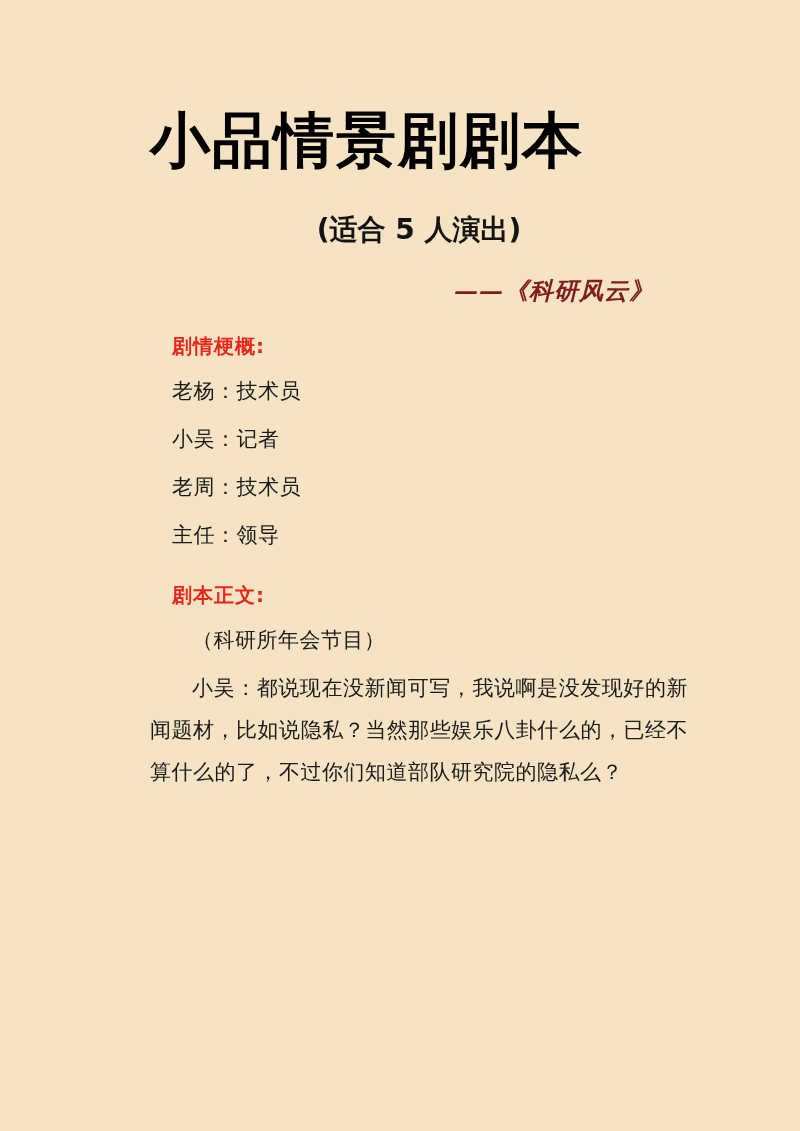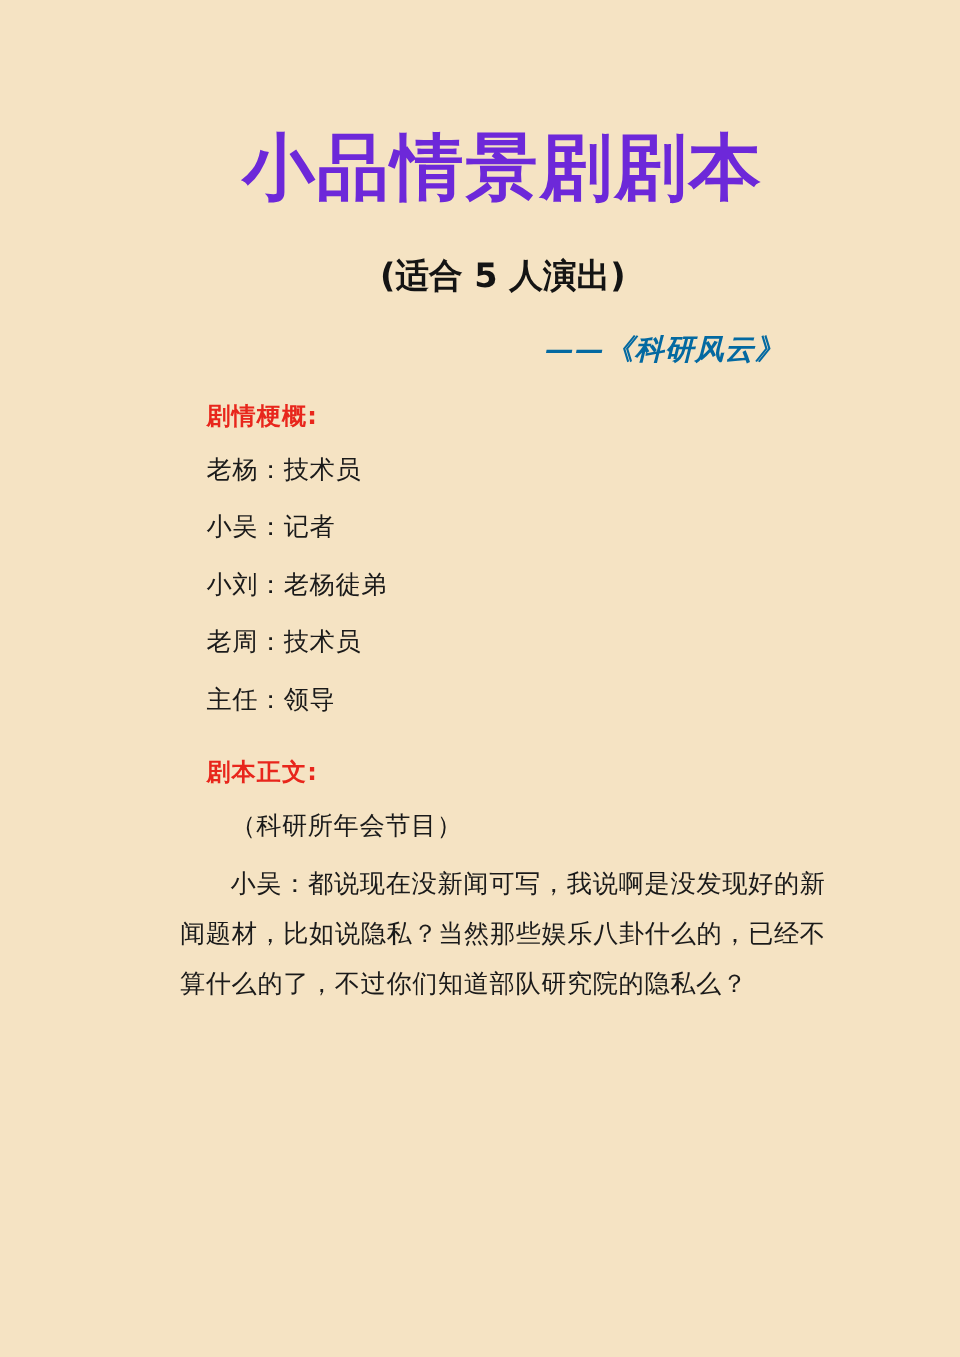--- a/index.html
+++ b/index.html
@@ -27,40 +27,39 @@
     color: #e8261c;
     font-size: 46px;
     letter-spacing: 2px;
     text-align: center;
     margin: 30px 0 0 0;
     line-height: 1.2;
   }
   .title-line2 {
     font-family: "DejaVu Sans", "Liberation Sans", sans-serif;
     font-weight: bold;
-    color: #6d28d9;
+    color: #000000;
     font-size: 60px;
     letter-spacing: 2px;
-    text-align: center;
     margin: 28px 0 0 0;
     line-height: 1.15;
   }
   .subtitle {
     font-family: "DejaVu Sans", "Liberation Sans", sans-serif;
     font-weight: bold;
     color: #141414;
     font-size: 28px;
     text-align: center;
     margin: 36px 0 0 0;
   }
   .byline {
     font-family: "DejaVu Serif", "Liberation Serif", serif;
     font-weight: bold;
     font-style: italic;
-    color: #0369a1;
+    color: #7f1d1d;
     font-size: 24px;
     text-align: right;
     margin: 26px 34px 0 0;
     letter-spacing: 1px;
   }
   .section-head {
     color: #e8261c;
     font-family: "DejaVu Sans", "Liberation Sans", sans-serif;
     font-weight: bold;
     font-size: 20px;
@@ -96,21 +95,20 @@
 <div class="page">
 
   <h1 class="title-line2">小品情景剧剧本</h1>
   <div class="subtitle">(适合 5 人演出)</div>
   <div class="byline">——《科研风云》</div>
 
   <div class="section-head">剧情梗概:</div>
 
   <div class="char-line">老杨：技术员</div>
   <div class="char-line">小吴：记者</div>
-  <div class="char-line">小刘：老杨徒弟</div>
   <div class="char-line">老周：技术员</div>
   <div class="char-line">主任：领导</div>
 
   <div class="section-head">剧本正文:</div>
   <p class="stage-dir">（科研所年会节目）</p>
   <div class="gap-sm"></div>
   <p class="para">小吴：都说现在没新闻可写，我说啊是没发现好的新闻题材，比如说隐私？当然那些娱乐八卦什么的，已经不算什么的了，不过你们知道部队研究院的隐私么？</p>
 
 </div>
 

